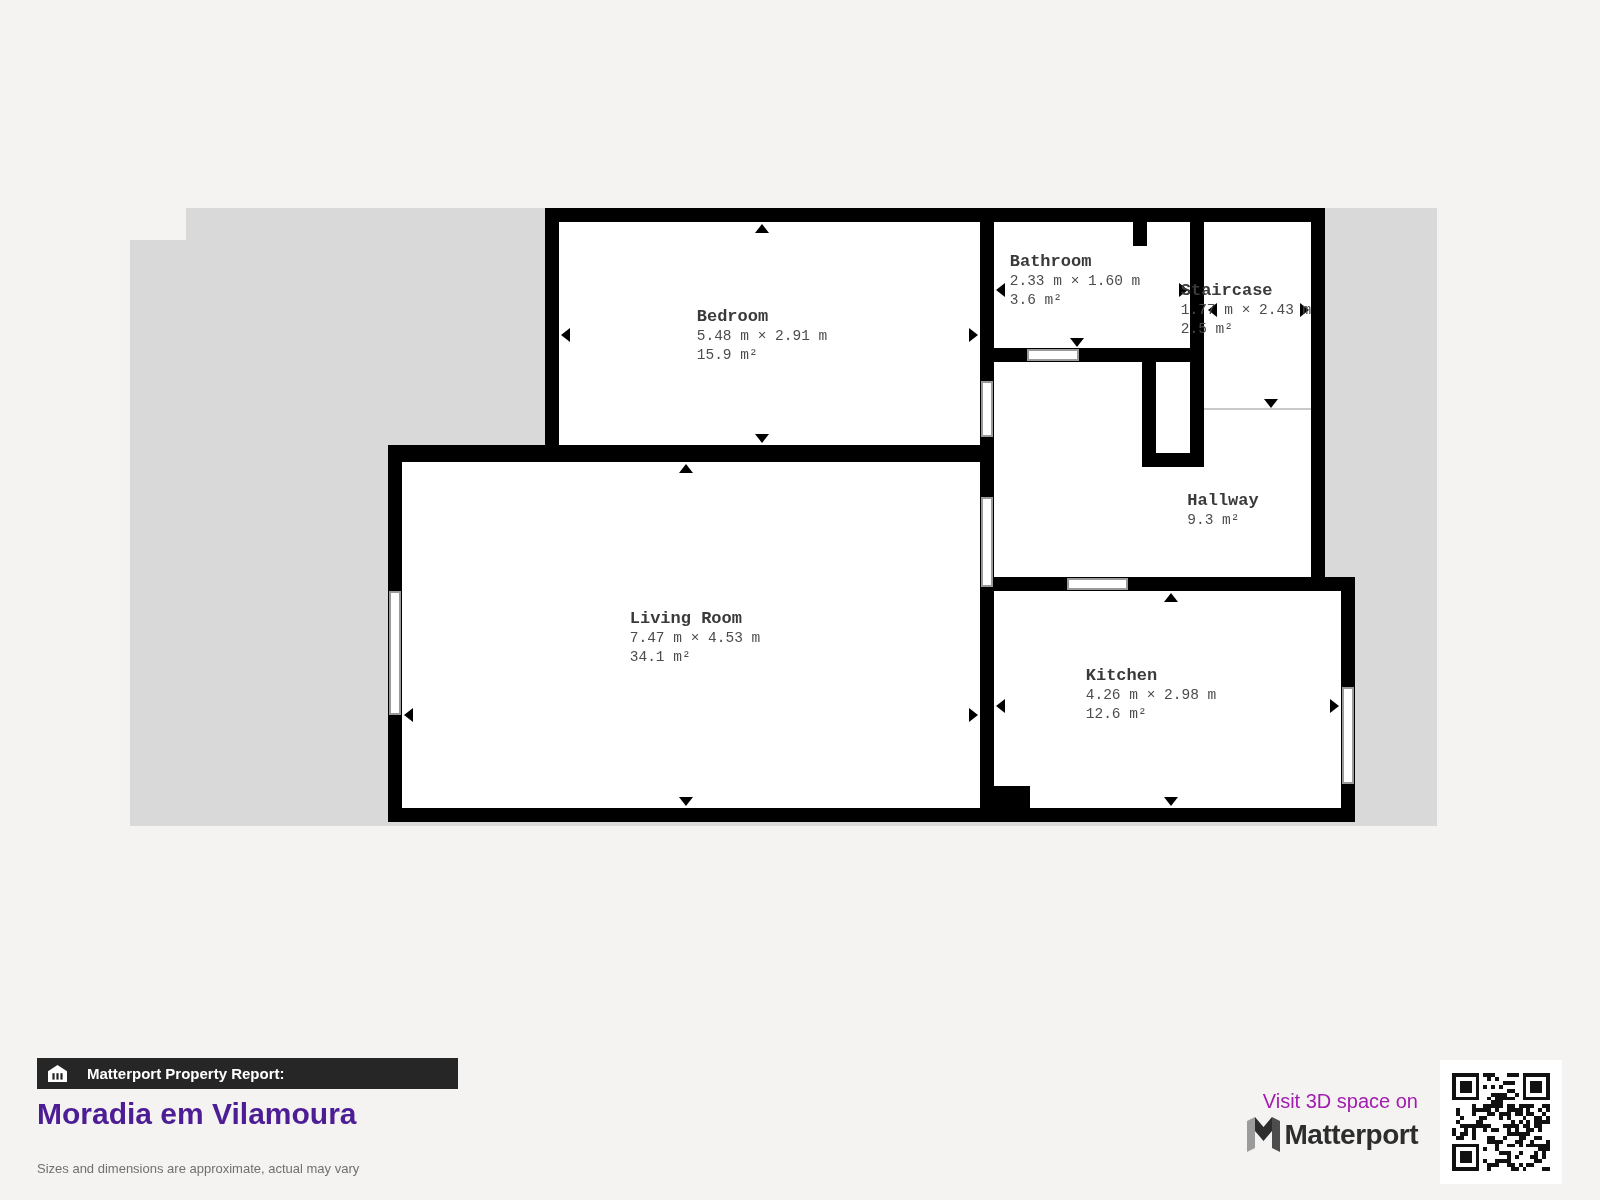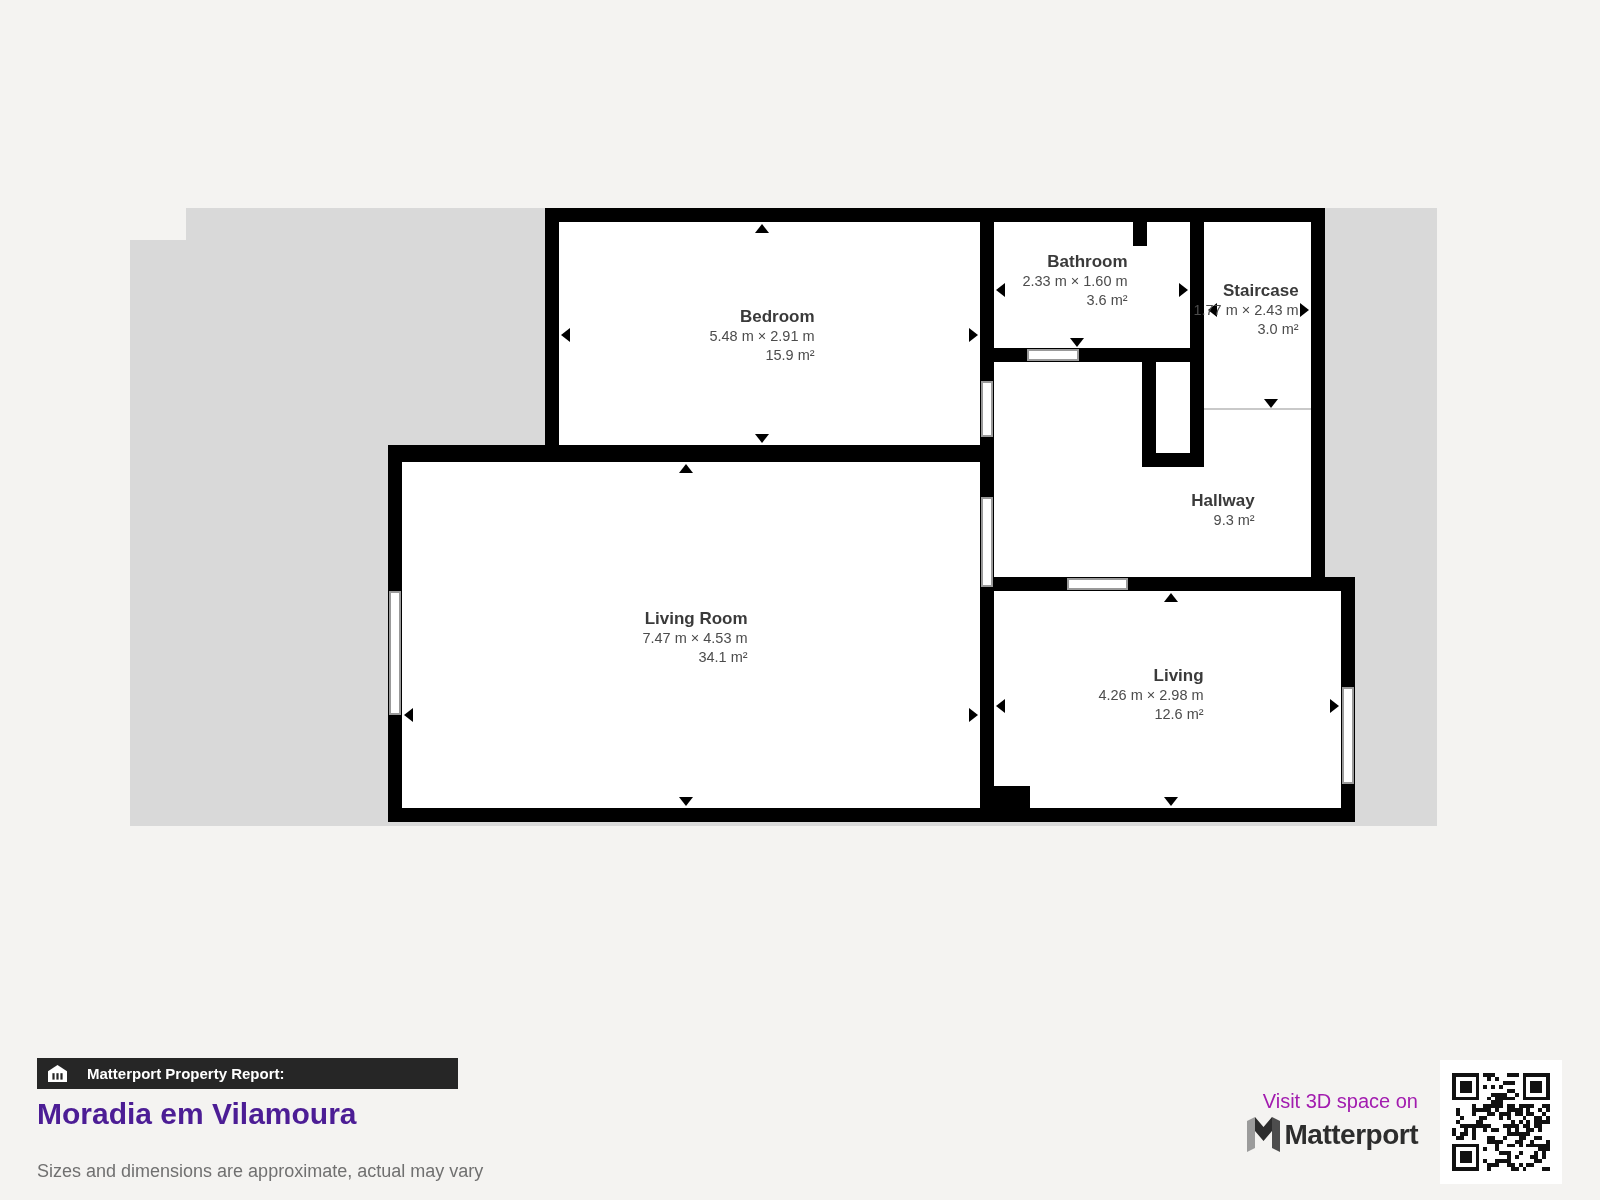--- a/index.html
+++ b/index.html
@@ -1,34 +1,34 @@
 <!DOCTYPE html>
 <html><head>
 <meta charset="utf-8">
 <style>
   html,body{margin:0;padding:0;}
   .page{
     position:relative;width:1600px;height:1200px;overflow:hidden;
     background:#f4f3f1;font-family:"Liberation Sans",sans-serif;
   }
   .plan-svg{position:absolute;left:0;top:0;}
-  .room-label{position:absolute;transform:translate(-50%,-50%);text-align:right;white-space:nowrap;}
+  .room-label{position:absolute;transform:translate(-50%,-50%);text-align:left;white-space:nowrap;font-family:Liberation Mono, monospace;}
   .room-title{font-size:17px;font-weight:bold;color:#3a3a3a;line-height:21px;}
   .room-dims,.room-area{font-size:14.5px;color:#4c4c4c;line-height:19px;}
   .report-bar{
     position:absolute;left:37px;top:1058px;width:421px;height:31px;background:#262626;
     display:flex;align-items:center;gap:20px;padding-left:11px;box-sizing:border-box;
   }
   .bar-label{font-size:15px;font-weight:bold;color:#ffffff;}
   .property-name{position:absolute;left:37px;top:1097px;font-size:30px;font-weight:bold;color:#4c1d95;}
   .metrics-line{position:absolute;left:37px;top:1133px;display:flex;align-items:center;font-size:17.5px;color:#555;}
   .metric-label{font-weight:bold;color:#3a3a3a;margin-right:7px;}
   .metric-value{color:#555;}
   .metric-sep{width:2px;height:22px;background:#3a3a3a;margin:0 14px;}
-  .disclaimer{position:absolute;left:37px;top:1161px;font-size:18px;color:#707070;}
+  .disclaimer{position:absolute;left:37px;top:1161px;font-size:13px;color:#707070;}
   .visit-line{position:absolute;top:1090px;right:182px;font-size:20px;color:#a21caf;}
   .brand-row{position:absolute;top:1117px;right:182px;display:flex;align-items:center;gap:5px;}
   .brand-name{font-size:28px;font-weight:bold;color:#2d2d2d;letter-spacing:-0.5px;}
   .qr-card{position:absolute;left:1440px;top:1060px;width:122px;height:124px;background:#ffffff;}
   .qr-card svg{position:absolute;left:12px;top:13px;}
 </style>
 </head>
 <body>
 
 <div class="page">
@@ -106,36 +106,36 @@
 
   <div class="room-label" style="left:1075px;top:280px">
     <div class="room-title">Bathroom</div>
     <div class="room-dims">2.33 m × 1.60 m</div>
     <div class="room-area">3.6 m²</div>
   </div>
 
   <div class="room-label" style="left:1246px;top:309px">
     <div class="room-title">Staircase</div>
     <div class="room-dims">1.77 m × 2.43 m</div>
-    <div class="room-area">3.0 m²</div>
+    <div class="room-area">2.5 m²</div>
   </div>
 
   <div class="room-label" style="left:1223px;top:510px">
     <div class="room-title">Hallway</div>
     <div class="room-area">9.3 m²</div>
   </div>
 
   <div class="room-label" style="left:695px;top:637px">
     <div class="room-title">Living Room</div>
     <div class="room-dims">7.47 m × 4.53 m</div>
     <div class="room-area">34.1 m²</div>
   </div>
 
   <div class="room-label" style="left:1151px;top:694px">
-    <div class="room-title">Living</div>
+    <div class="room-title">Kitchen</div>
     <div class="room-dims">4.26 m × 2.98 m</div>
     <div class="room-area">12.6 m²</div>
   </div>
 
   <div class="report-bar">
     <span style="display:inline-flex;">
       <svg width="19" height="17" viewBox="0 0 19 17">
         <path d="M9.5 0 L19 6.2 V17 H0 V6.2 Z" fill="#ffffff"></path>
         <rect x="4.4" y="8.2" width="2.2" height="6.4" fill="#262626"></rect>
         <rect x="8.4" y="8.2" width="2.2" height="6.4" fill="#262626"></rect>

